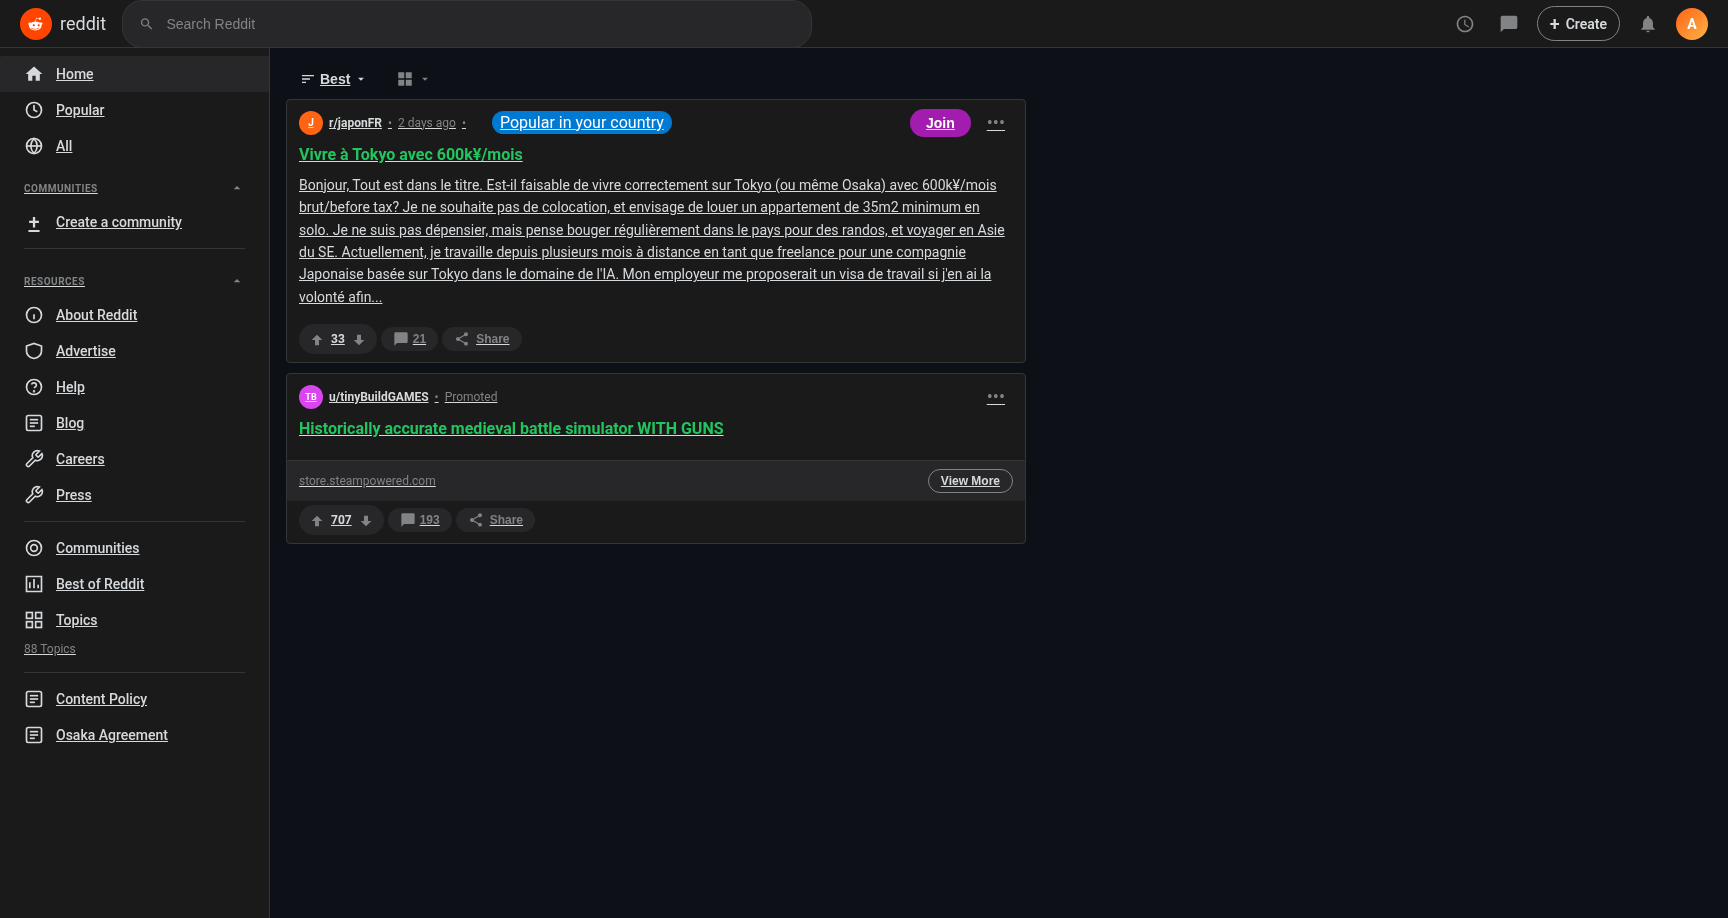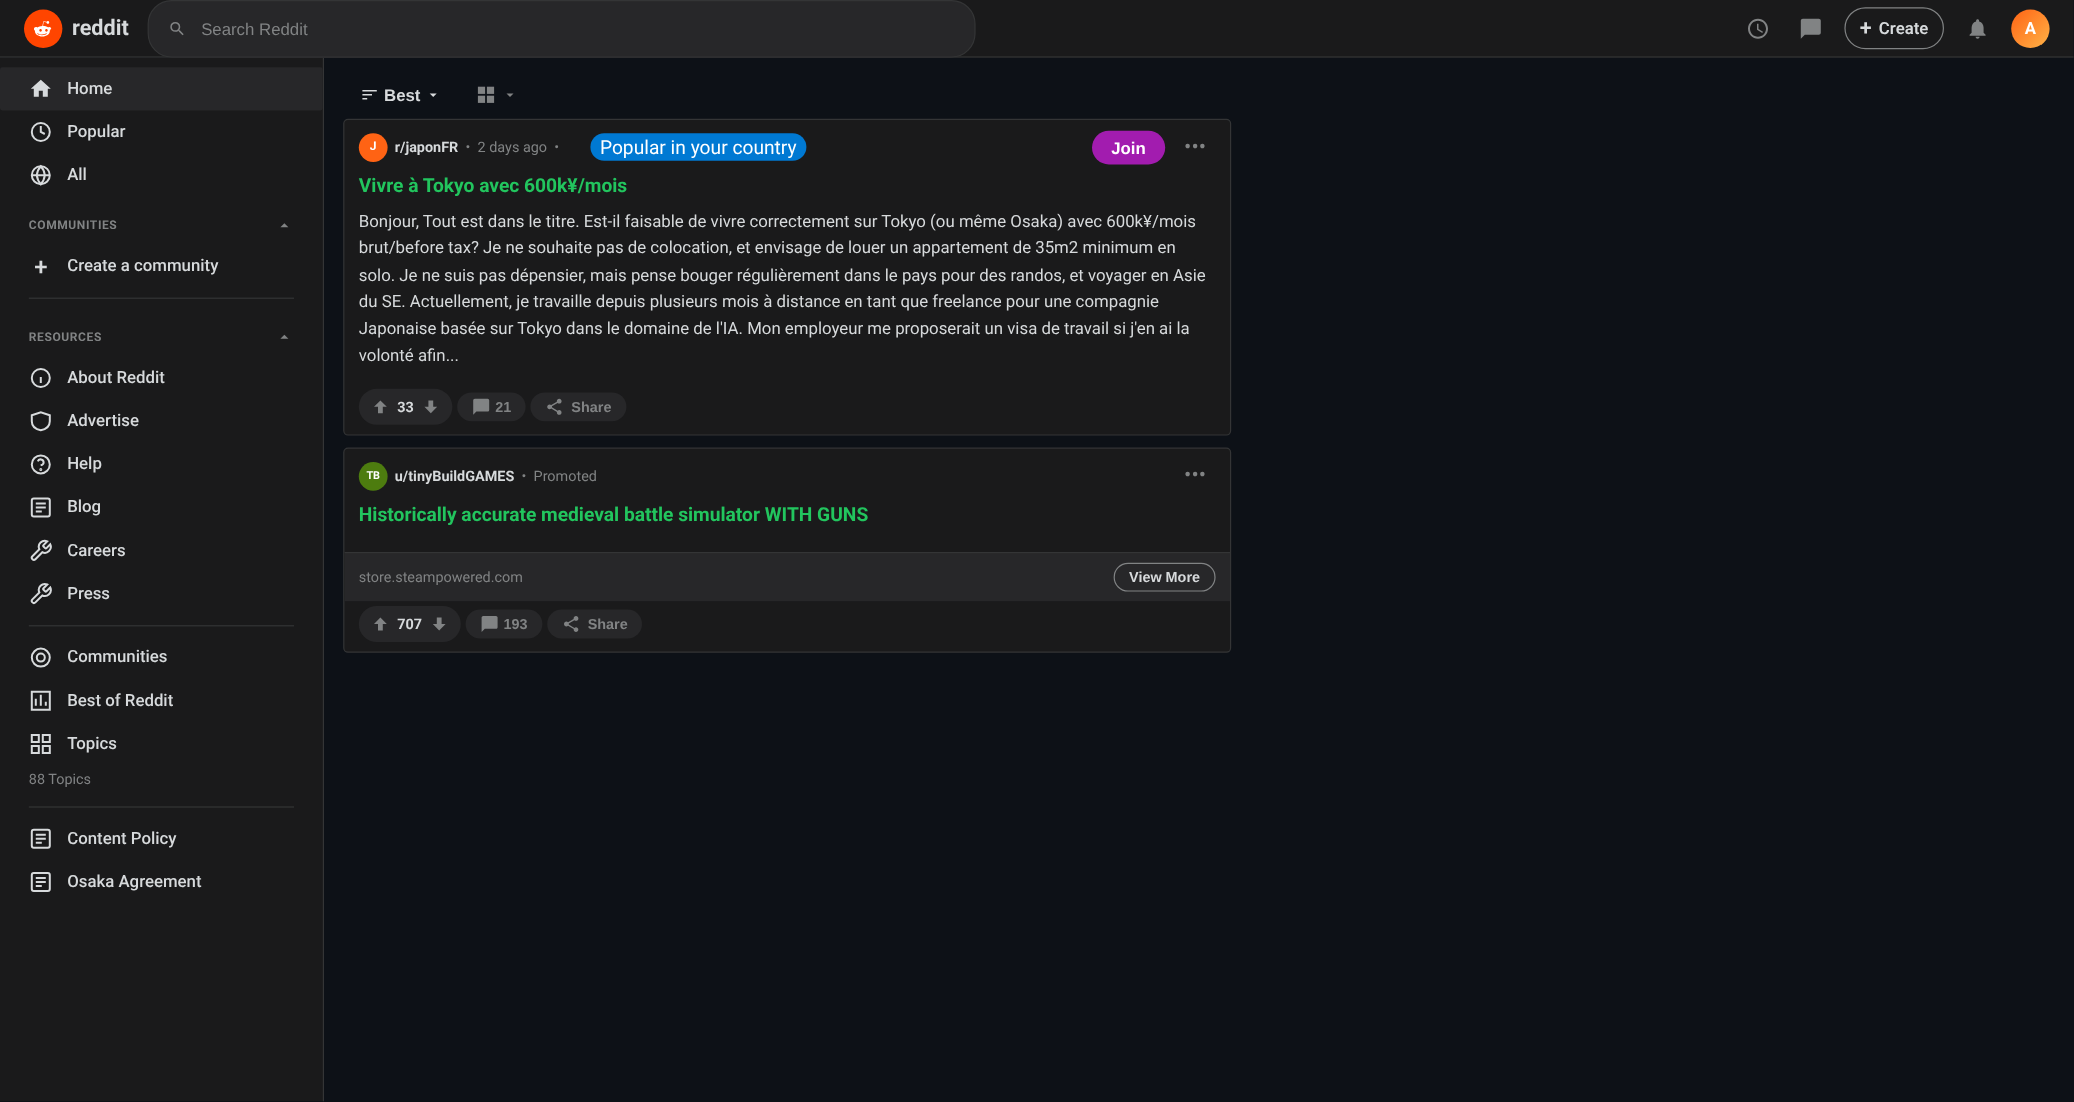--- a/index.html
+++ b/index.html
@@ -41,21 +41,21 @@
       background: #ff4500;
       border-radius: 50%;
       display: flex;
       align-items: center;
       justify-content: center;
       color: white;
       font-size: 18px;
     }
     .logo-text {
       color: #d7dadc;
-      font-weight: 700;
+      font-weight: 400;
       font-size: 18px;
     }
     .search-bar {
       flex: 1;
       max-width: 690px;
       background: #272729;
       border: 1px solid #343536;
       border-radius: 20px;
       display: flex;
       align-items: center;
@@ -110,20 +110,21 @@
       overflow: hidden;
       cursor: pointer;
     }
 
     
     .layout {
       display: flex;
       margin-top: 48px;
       height: calc(918px - 48px);
       overflow: hidden;
+      text-decoration: underline;
     }
 
     
     .sidebar {
       width: 270px;
       min-width: 270px;
       background: #1a1a1b;
       border-right: 1px solid #343536;
       overflow-y: auto;
       padding: 8px 0;
@@ -699,21 +700,21 @@
             <path d="M18 16.08c-.76 0-1.44.3-1.96.77L8.91 12.7c.05-.23.09-.46.09-.7s-.04-.47-.09-.7l7.05-4.11c.54.5 1.25.81 2.04.81 1.66 0 3-1.34 3-3s-1.34-3-3-3-3 1.34-3 3c0 .24.04.47.09.7L8.04 9.81C7.5 9.31 6.79 9 6 9c-1.66 0-3 1.34-3 3s1.34 3 3 3c.79 0 1.5-.31 2.04-.81l7.12 4.16c-.05.21-.08.43-.08.65 0 1.61 1.31 2.92 2.92 2.92s2.92-1.31 2.92-2.92-1.31-2.92-2.92-2.92z"></path>
           </svg>
           <span>Share</span>
         </button>
       </div>
     </div>
 
     <div class="post-card">
       <div class="post-header">
         <div class="post-meta">
-          <div class="post-avatar" style="background: #4d7c0f; width:24px; height:24px; border-radius:50%; display:flex; align-items:center; justify-content:center; font-size:9px; color:white; font-weight:bold;">TB</div>
+          <div class="post-avatar" style="background: #d946ef; width:24px; height:24px; border-radius:50%; display:flex; align-items:center; justify-content:center; font-size:9px; color:white; font-weight:bold;">TB</div>
           <span class="post-subreddit">u/tinyBuildGAMES</span>
           <span class="post-dot">•</span>
           <span class="promoted-badge">Promoted</span>
         </div>
         <div class="post-more">•••</div>
       </div>
       <div class="post-title">Historically accurate medieval battle simulator WITH GUNS</div>
 
       <div class="post-image-container">
         <div class="battle-scene">

